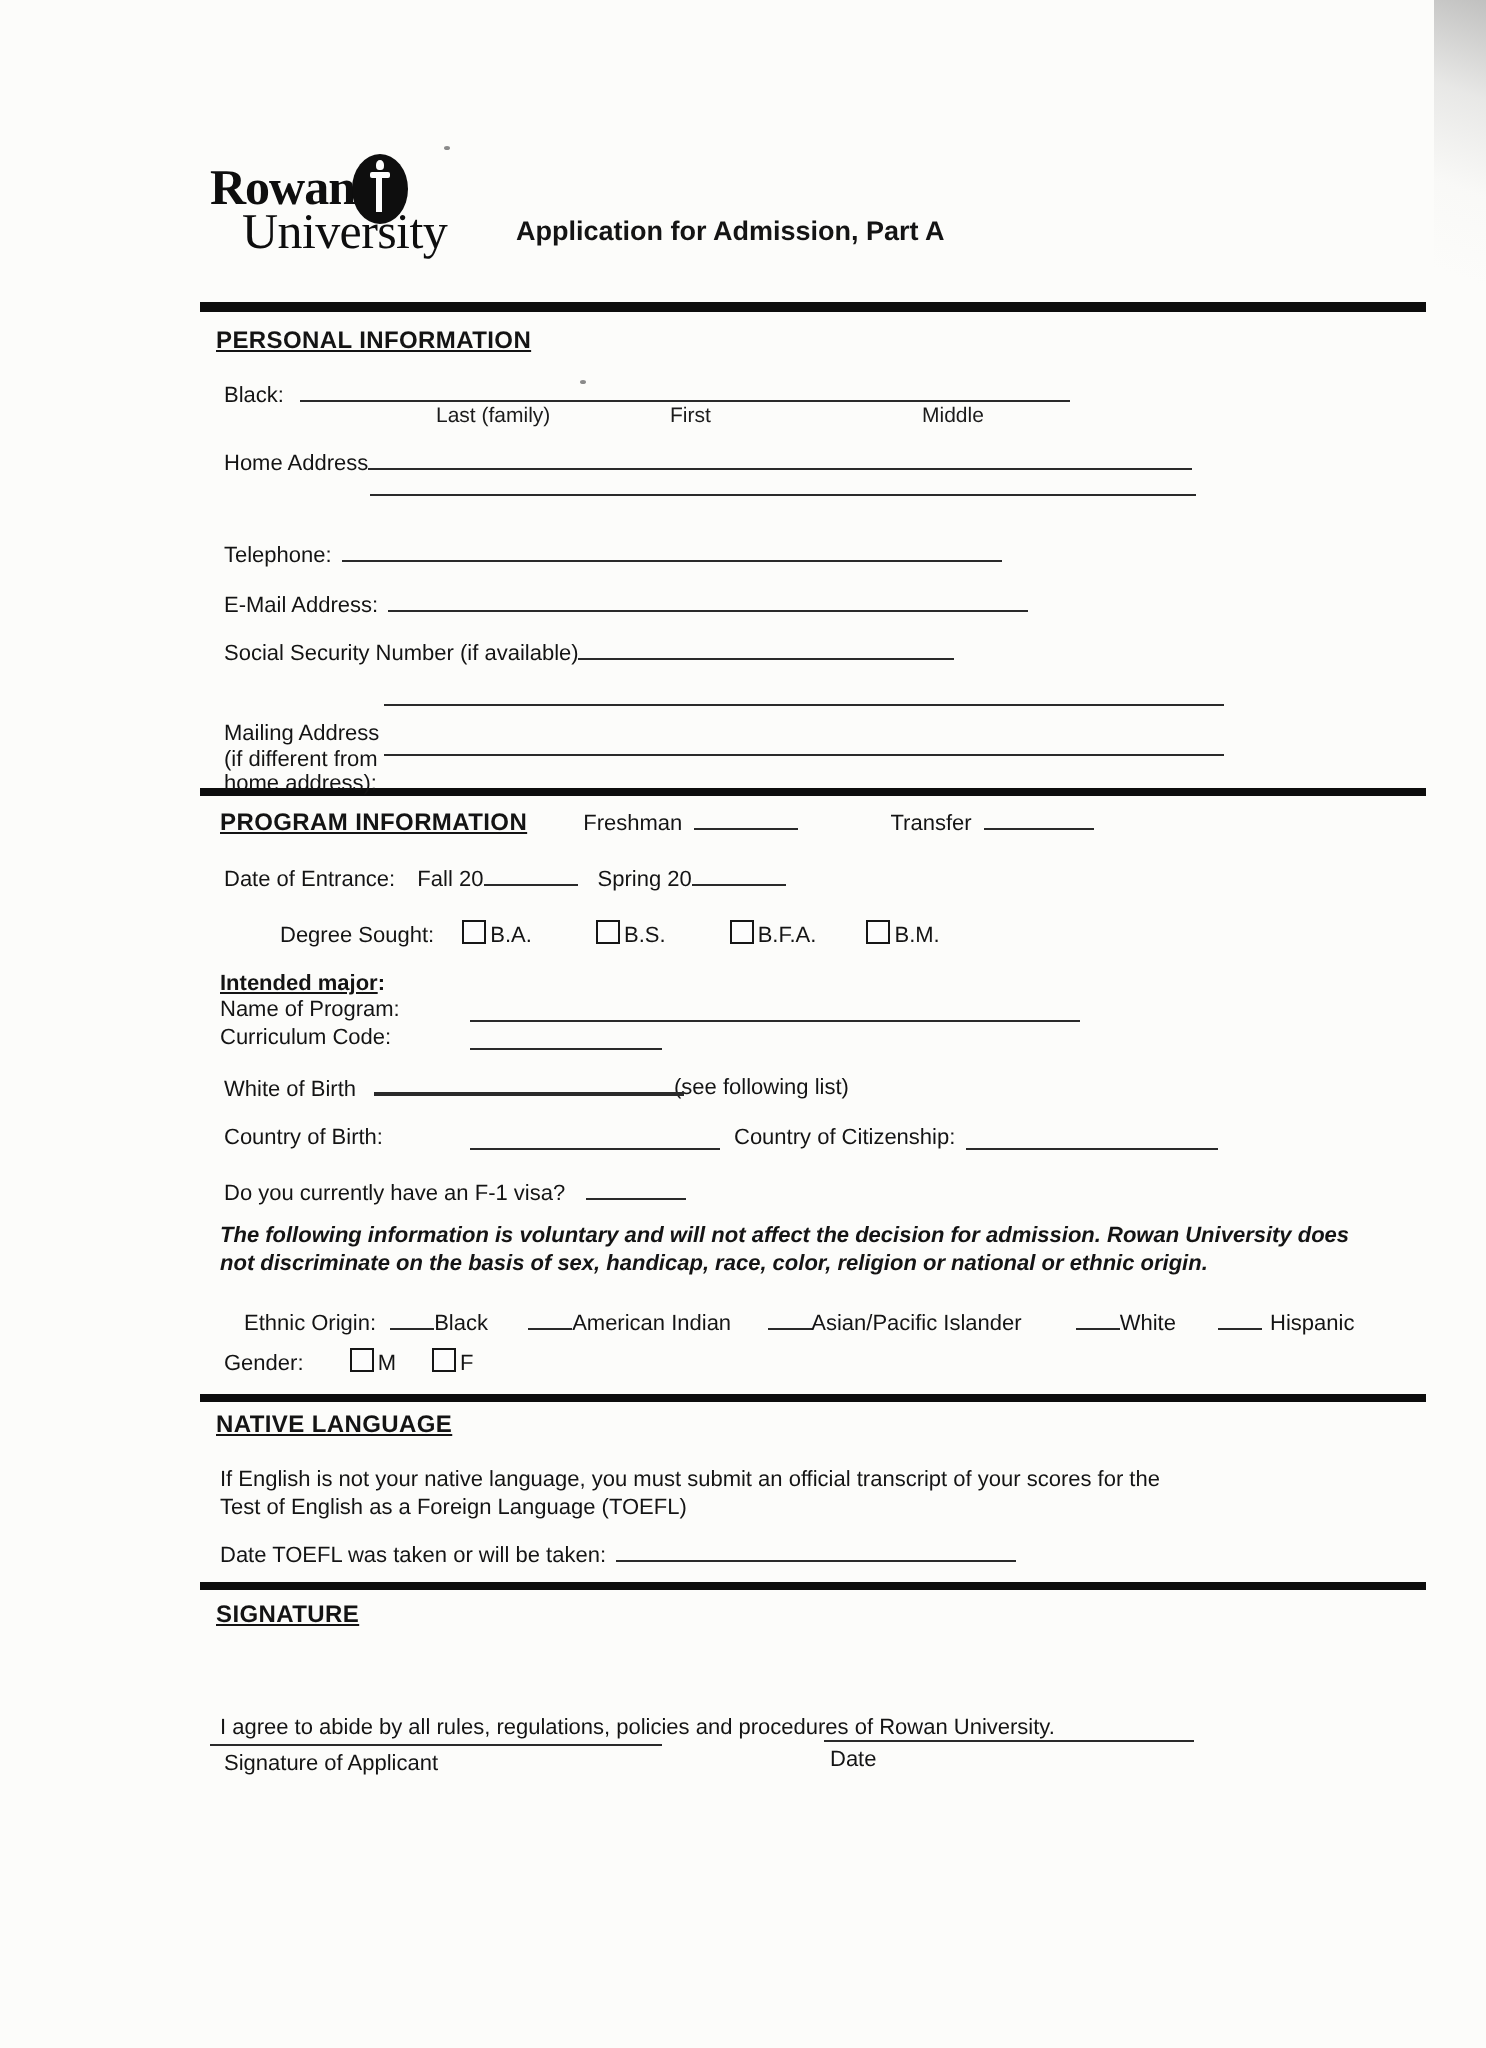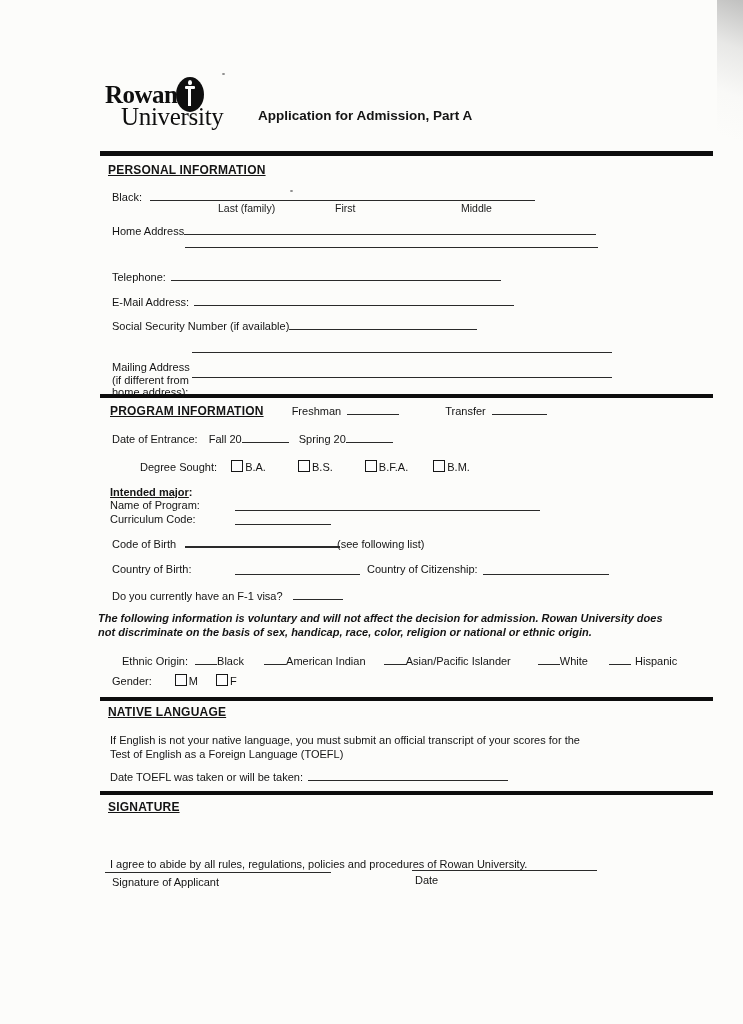--- a/index.html
+++ b/index.html
@@ -124,33 +124,33 @@
   <div class="row" style="left:110px;top:486px;font-weight:bold;">
     <span style="text-decoration:underline;">Intended major</span><span>:</span>
   </div>
   <div class="row" style="left:110px;top:499px;">Name of Program:</div>
   <div class="blank-abs" style="left:235px;top:498px;width:305px;"></div>
   <div class="row" style="left:110px;top:513px;">Curriculum Code:</div>
   <div class="blank-abs" style="left:235px;top:512px;width:96px;"></div>
   <div class="row" style="left:337px;top:513px;margin-top:25px;">(see following list)</div>
 
   <div class="row" style="left:112px;top:538px;">
-    <span class="lbl">Code of Birth</span><span class="blank" style="width:155px;margin-left:9px;border-bottom-width:2px;height:8px;"></span>
+    <span class="lbl">White of Birth</span><span class="blank" style="width:155px;margin-left:9px;border-bottom-width:2px;height:8px;"></span>
   </div>
 
   <div class="row" style="left:112px;top:563px;">Country of Birth:</div>
   <div class="blank-abs" style="left:235px;top:562px;width:125px;"></div>
   <div class="row" style="left:367px;top:563px;">Country of Citizenship:</div>
   <div class="blank-abs" style="left:483px;top:562px;width:126px;"></div>
 
   <div class="row" style="left:112px;top:588px;">
     <span class="lbl">Do you currently have an F-1 visa?</span><span class="blank" style="width:50px;margin-left:10px;"></span>
   </div>
 
-  <div class="row note-italic" style="left:98px;top:611px;">The following information is voluntary and will not affect the decision for admission. Rowan University does not discriminate on the basis of sex, handicap, race, color, religion or national or ethnic origin.</div>
+  <div class="row note-italic" style="left:110px;top:611px;">The following information is voluntary and will not affect the decision for admission. Rowan University does not discriminate on the basis of sex, handicap, race, color, religion or national or ethnic origin.</div>
 
   <div class="row" style="left:110px;top:653px;padding-left:12px;">
     <span class="lbl">Ethnic Origin:</span>
     <span class="lbl" style="margin-left:4px;"><span class="blank" style="width:22px;"></span><span>Black</span></span>
     <span class="lbl" style="margin-left:17px;"><span class="blank" style="width:22px;"></span><span>American Indian</span></span>
     <span class="lbl" style="margin-left:15px;"><span class="blank" style="width:22px;"></span><span>Asian/Pacific Islander</span></span>
     <span class="lbl" style="margin-left:24px;"><span class="blank" style="width:22px;"></span><span>White</span></span>
     <span class="lbl" style="margin-left:18px;"><span class="blank" style="width:22px;margin-right:4px;"></span><span>Hispanic</span></span>
   </div>
 

